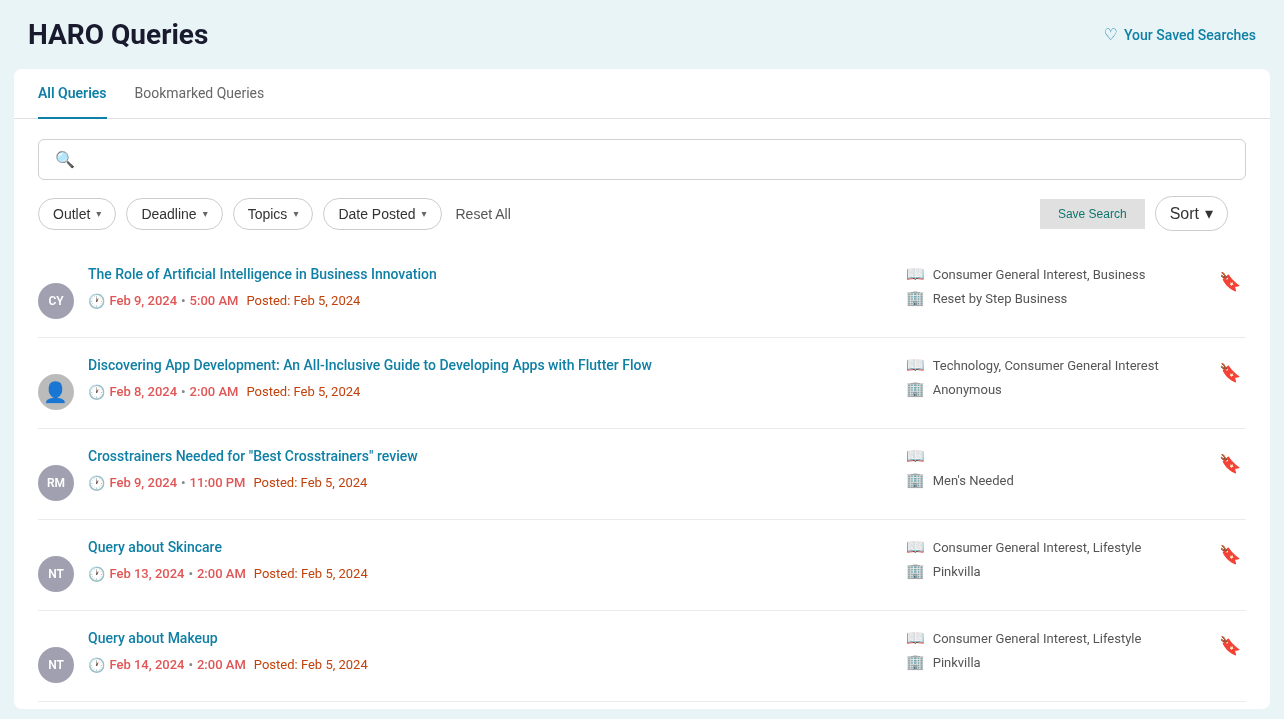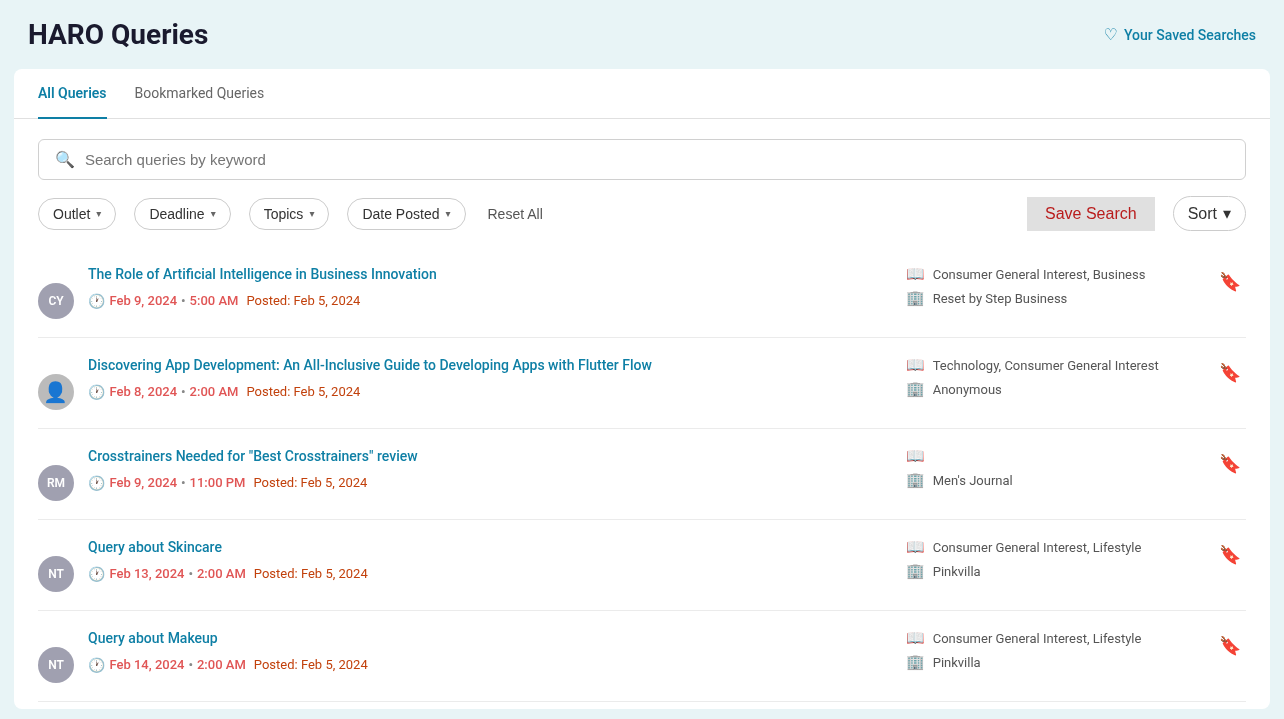--- a/index.html
+++ b/index.html
@@ -73,22 +73,22 @@
       outline: none;
       font-size: 15px;
       color: #333;
       width: 100%;
       background: transparent;
     }
 
     .filters {
       display: flex;
       align-items: center;
-      gap: 18px;
-      padding: 0 24px 16px 24px;
+      gap: 10px;
+      padding: 0 42px 16px 24px;
       flex-wrap: wrap;
       justify-content: space-between;
     }
     .filter-btn {
       display: flex;
       align-items: center;
       gap: 6px;
       border: 1px solid #ccc;
       border-radius: 20px;
       padding: 7px 14px;
@@ -105,22 +105,22 @@
       background: none;
       border: none;
       padding: 7px 4px;
     }
     .save-search-btn {
       margin-left: auto;
       background: #e0e0e0;
       border: none;
       border-radius: 0;
       padding: 8px 18px;
-      font-size: 16px;
-      color: #b91c1c;
+      font-size: 12px;
+      color: #0f766e;
       cursor: pointer;
       font-weight: 500;
     }
     .sort-btn {
       display: flex;
       align-items: center;
       gap: 6px;
       border: 1px solid #ccc;
       border-radius: 20px;
       padding: 7px 14px;
@@ -236,21 +236,20 @@
       <span>All Queries</span>
     </div>
     <div class="tab">
       <span>Bookmarked Queries</span>
     </div>
   </div>
 
   <div class="search-section">
     <div class="search-bar">
       <span class="search-icon">🔍</span>
-      <input class="search-input" type="text" placeholder="Search queries by keyword" style="">
     </div>
   </div>
 
   <div class="filters">
     <button class="filter-btn">
       <span>Outlet</span>
       <span class="chevron">▾</span>
     </button>
     <button class="filter-btn">
       <span>Deadline</span>
@@ -353,21 +352,21 @@
         </div>
       </div>
     </div>
     <div class="query-right">
       <div class="query-tags">
         <div class="tag-row">
           <span class="tag-icon">📖</span>
         </div>
         <div class="tag-row">
           <span class="tag-icon">🏢</span>
-          <span>Men's Journal</span>
+          <span>Men's Needed</span>
         </div>
       </div>
       <button class="bookmark-btn">🔖</button>
     </div>
   </div>
       <div class="query-item">
     <div class="query-left">
       <div class="avatar avatar-nt">NT</div>
       <div class="query-content">
         <div class="query-title">Query about Skincare</div>

